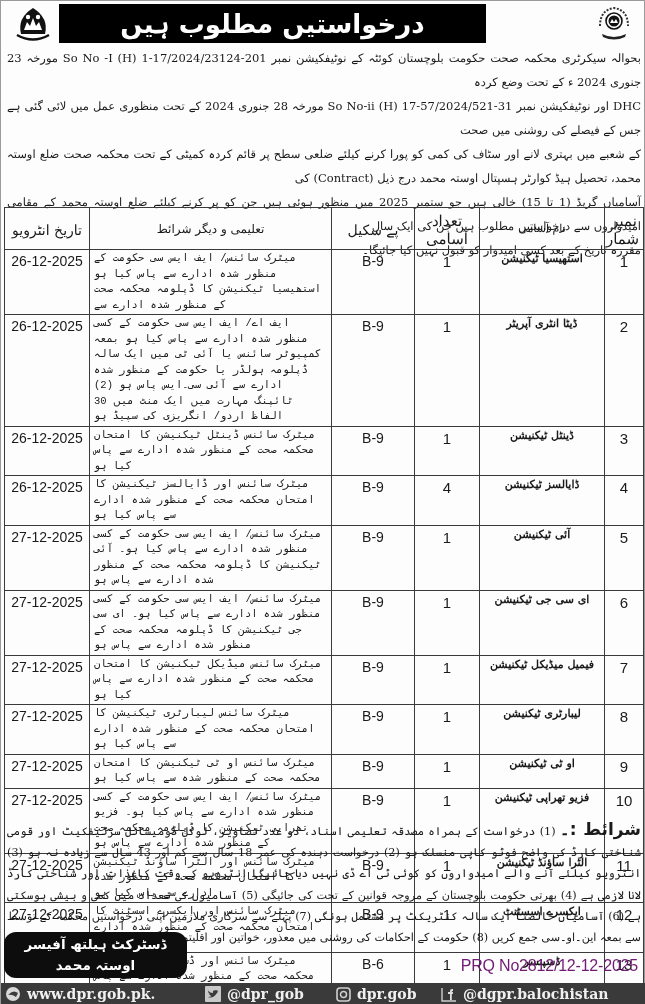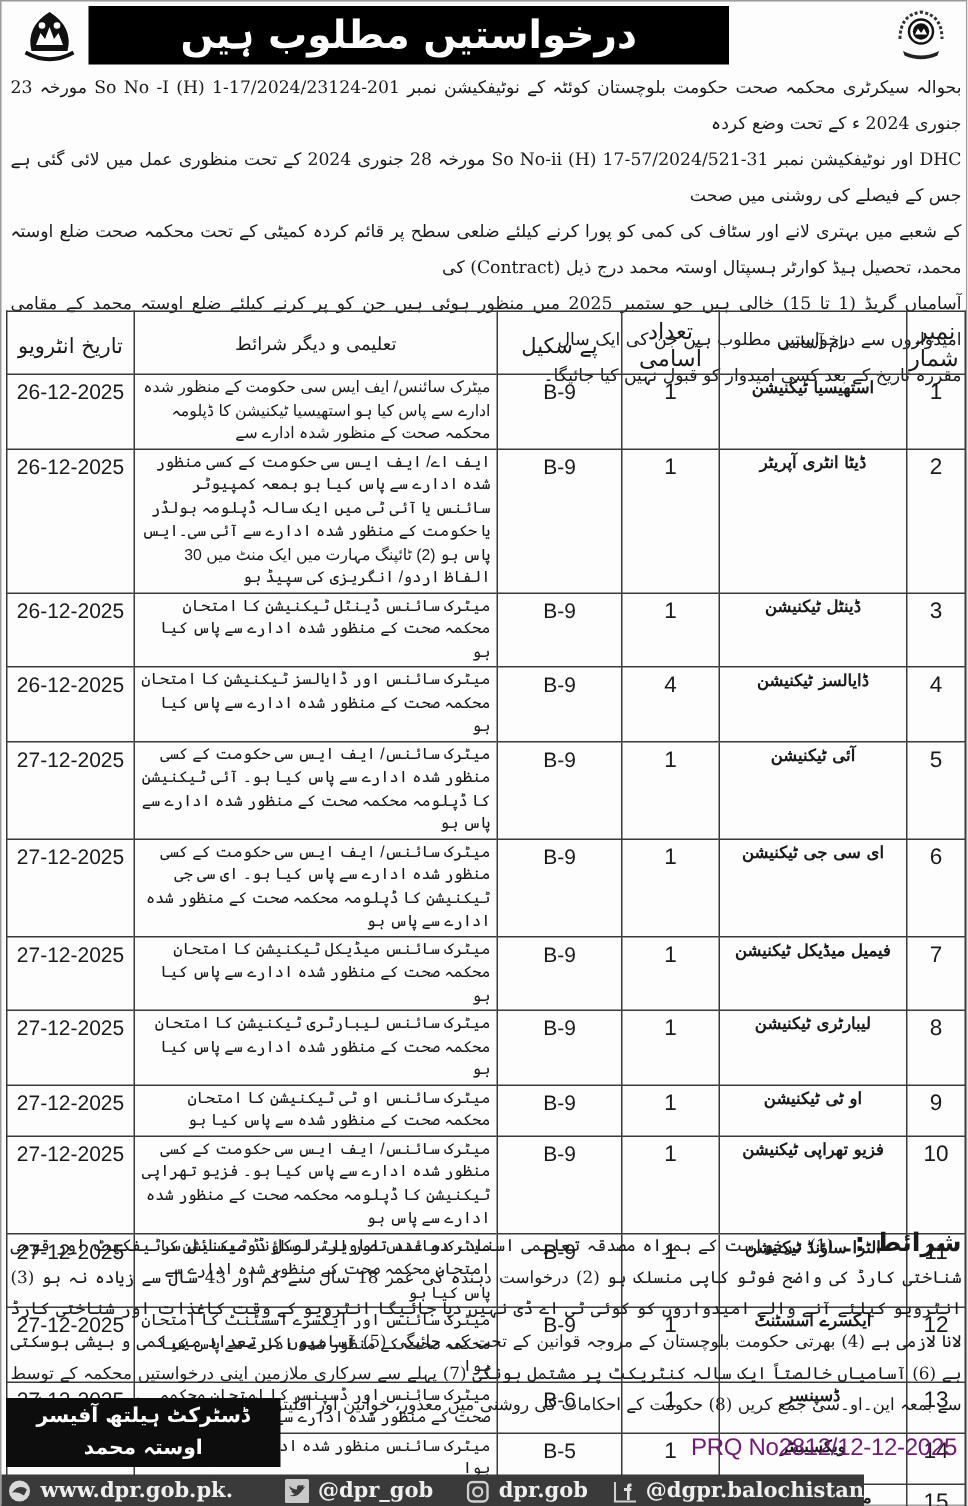--- a/index.html
+++ b/index.html
@@ -22,34 +22,34 @@
 
   
   .jobs { position: absolute; left: 3px; top: 206px; width: 639px; border-collapse: collapse; direction: rtl; table-layout: fixed; }
   .jobs th, .jobs td { border: 1.3px solid #3a3a3a; padding: 1px 4px; vertical-align: top; }
   .jobs th { font-size: 12px; font-weight: normal; height: 29px; vertical-align: middle; text-align: center; font-family: "DejaVu Serif", serif; }
   .jobs td { font-size: 10.5px; line-height: 15.5px; }
   .col-sno { width: 39px; text-align: center; font-family: "Liberation Sans", sans-serif; font-size: 15px !important; padding-top: 4px !important; }
   .col-post { width: 125px; text-align: center; font-family: "DejaVu Serif", serif; font-weight: bold; font-size: 11px !important; }
   .col-count { width: 65px; text-align: center; font-family: "Liberation Sans", sans-serif; font-size: 15px !important; padding-top: 4px !important; }
   .col-scale { width: 83px; text-align: center; font-family: "Liberation Sans", sans-serif; font-size: 14px !important; padding-top: 4px !important; }
-  .col-req { width: 242px; text-align: right; font-family: Liberation Sans, sans-serif; }
+  .col-req { width: 242px; text-align: left; font-family: Liberation Mono, monospace; }
   .col-date { width: 85px; text-align: center; font-family: "Liberation Sans", sans-serif; font-size: 14px !important; direction: ltr; padding-top: 4px !important; }
 
   
   .conditions { position: absolute; left: 6px; top: 818px; width: 634px; direction: rtl; text-align: justify; font-size: 11.2px; line-height: 21.2px; font-family: "DejaVu Serif", serif; }
   .cond-label { font-weight: bold; font-size: 17px; font-family: "DejaVu Sans", sans-serif; }
 
   
-  .signature { position: absolute; left: 3px; top: 931px; width: 183px; height: 46px; background: #0d0d0d; color: #fff; direction: rtl; text-align: center; font-weight: bold; font-size: 13.5px; line-height: 21px; padding-top: 2px; font-family: "DejaVu Sans", sans-serif; }
+  .signature { position: absolute; left: 3px; top: 931px; width: 183px; height: 46px; background: #0d0d0d; color: #fff; direction: rtl; text-align: center; font-weight: bold; font-size: 13.5px; line-height: 21px; padding-top: 2px; font-family: "DejaVu Sans", sans-serif; border-radius: 12px; }
 
   .prq { position: absolute; right: 6px; top: 956px; font-family: "Liberation Sans", sans-serif; font-size: 16px; color: #701a75; letter-spacing: -0.2px; }
 
   
-  .footer { position: absolute; left: 0; top: 982px; width: 575px; height: 22px; background: #3a3a3a; display: flex; align-items: center; padding-left: 4px; gap: 0; }
+  .footer { position: absolute; left: 0; top: 982px; width: 645px; height: 22px; background: #3a3a3a; display: flex; align-items: center; padding-left: 4px; gap: 0; }
   .foot-item { display: flex; align-items: center; color: #f0f0f0; font-family: "DejaVu Serif", serif; font-weight: bold; font-size: 14px; white-space: nowrap; }
   .fi-web { width: 190px; }
   .fi-tw { width: 120px; margin-left: 10px; }
   .fi-ig { width: 100px; margin-left: 10px; }
   .fi-fb { margin-left: 6px; }
   .ficon { display: inline-flex; align-items: center; justify-content: center; width: 16px; height: 16px; margin-right: 6px; }
   .sq { background: #c9c9c9; border-radius: 1px; color: #3a3a3a; font-size: 10px; font-family: "DejaVu Sans", sans-serif; }
 </style>
 </head>
 <body>

